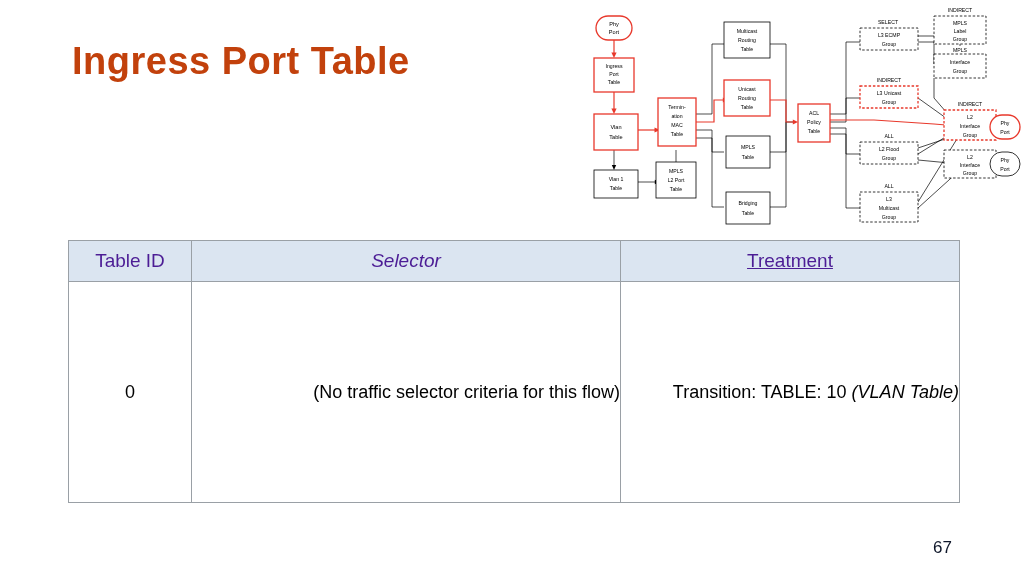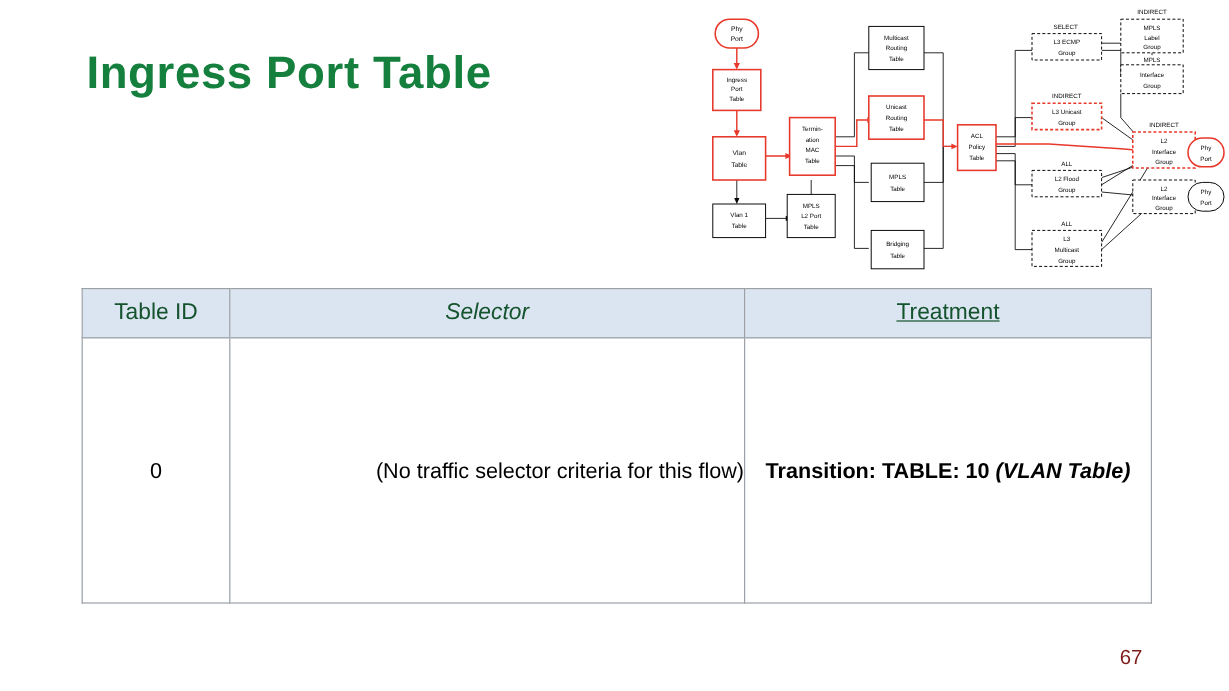--- a/index.html
+++ b/index.html
@@ -12,21 +12,21 @@
     overflow:hidden;
   }
   .slide{position:absolute;inset:0;}
 
   
   .title{
     position:absolute;
     left:72px; top:40px;
     font-size:38px;
     font-weight:bold;
-    color:#15803d;
+    color:#c2410c;
     letter-spacing:0.5px;
     font-family:"Liberation Sans", sans-serif;
   }
 
   
   .diagram{
     position:absolute;
     left:574px; top:2px;
     width:448px; height:230px;
   }
@@ -43,40 +43,40 @@
   .tbl td,.tbl th{
     border:1px solid #9aa0a6;
     padding:0;
     vertical-align:middle;
   }
   .tbl thead th{
     background:#dbe5f1;
     height:40px;
     font-size:19px;
     font-weight:normal;
-    color:#14532d;
+    color:#4c1d95;
   }
   .col1{width:122px;}
   .col2{width:428px;font-style:italic;}
   .col3{width:338px;text-decoration:underline;}
   .tbl tbody td{
     height:220px;
     font-size:18px;
   }
   .cell-id{text-align:center;}
   .cell-sel{padding-left:12px;text-align:right;}
-  .cell-tr{padding-left:10px;text-align:center;font-weight:bold;}
+  .cell-tr{padding-left:10px;text-align:right;}
   .italic{font-style:italic;}
 
   
   .pageno{
     position:absolute;
     right:72px; bottom:18px;
     font-size:17px;
-    color:#7f1d1d;
+    color:#0f172a;
   }
 
   
   .dtxt{font-family:"Liberation Sans", sans-serif;font-size:5.6px;fill:#000;text-anchor:middle;}
   .dtxt2{font-family:"Liberation Sans", sans-serif;font-size:5.2px;fill:#000;text-anchor:middle;}
   .dbox{fill:#ffffff;stroke:#000;stroke-width:0.8;}
   .dbox-red{fill:#ffffff;stroke:#e8382b;stroke-width:1.3;}
   .ddash{fill:#ffffff;stroke:#000;stroke-width:0.8;stroke-dasharray:2.5 1.8;}
   .ddash-red{fill:#ffffff;stroke:#e8382b;stroke-width:1.3;stroke-dasharray:2.5 1.8;}
   .lnk{stroke:#000;stroke-width:0.7;fill:none;}

